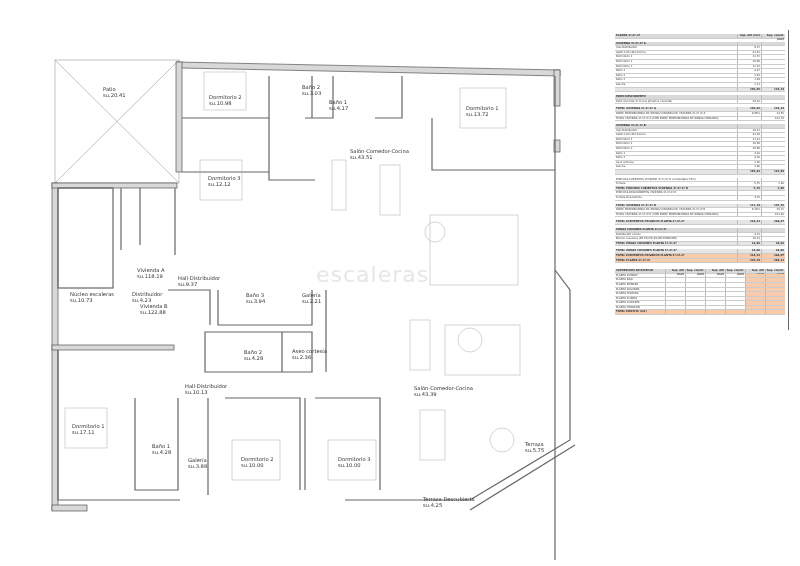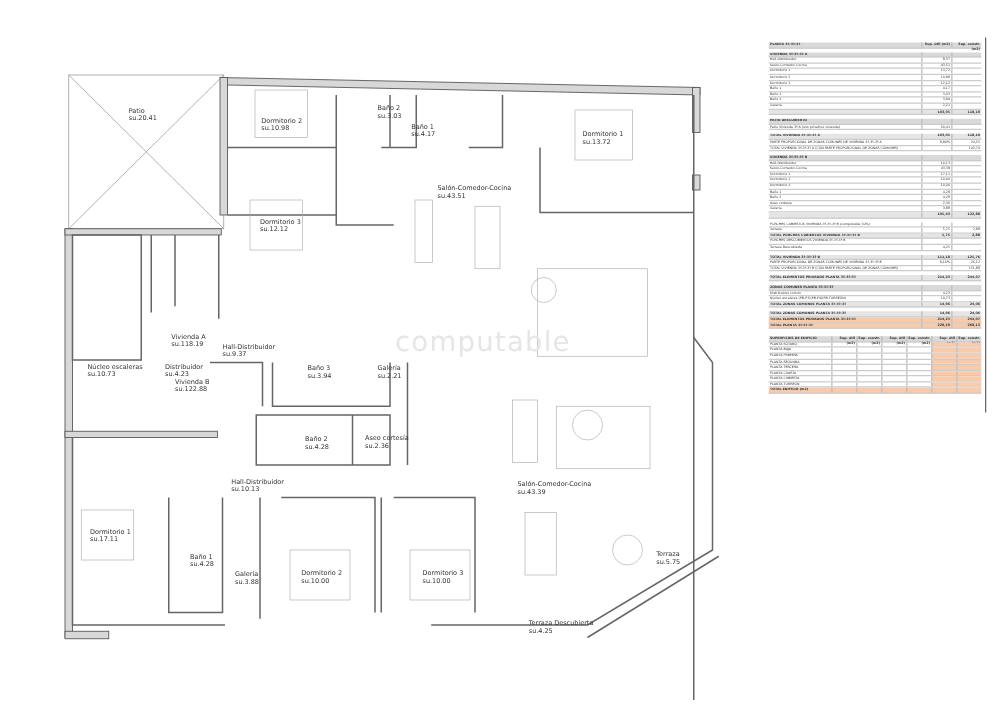--- a/index.html
+++ b/index.html
@@ -84,21 +84,21 @@
     <rect x="430" y="215" width="88" height="70"></rect>
     <rect x="445" y="325" width="75" height="50"></rect>
     <rect x="410" y="320" width="20" height="50"></rect>
     <rect x="420" y="410" width="25" height="50"></rect>
     <circle cx="502" cy="440" r="12"></circle>
     <circle cx="435" cy="232" r="10"></circle>
     <circle cx="470" cy="340" r="12"></circle>
   </g>
 </svg>
 
-<div class="watermark">computable</div>
+<div class="watermark">escaleras</div>
 
 <div id="room-labels">
     <div class="lbl" style="left: 103px; top: 86px;">
       <span>Patio</span>
       <span>su.20.41</span>
     </div>
     <div class="lbl" style="left: 209px; top: 94px;">
       <span>Dormitorio 2</span>
       <span>su.10.98</span>
     </div>

